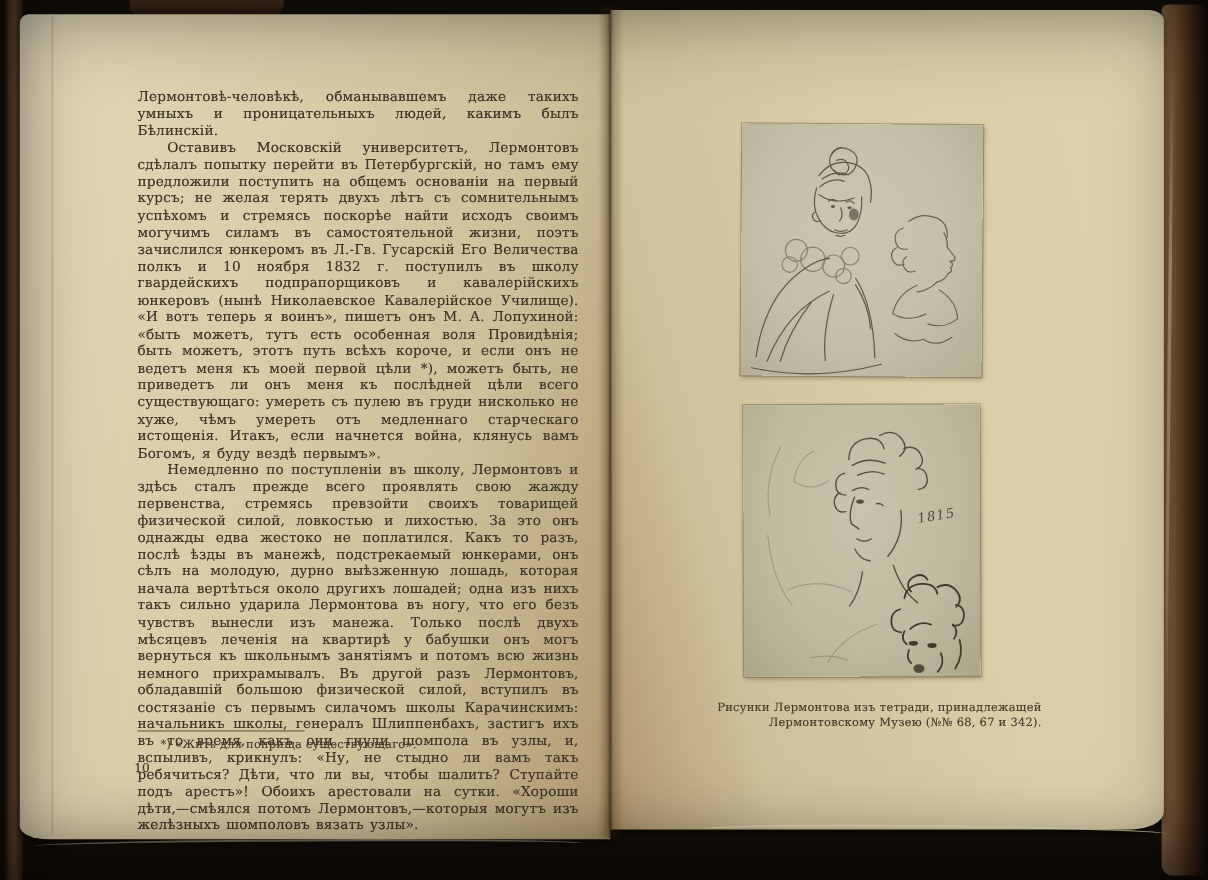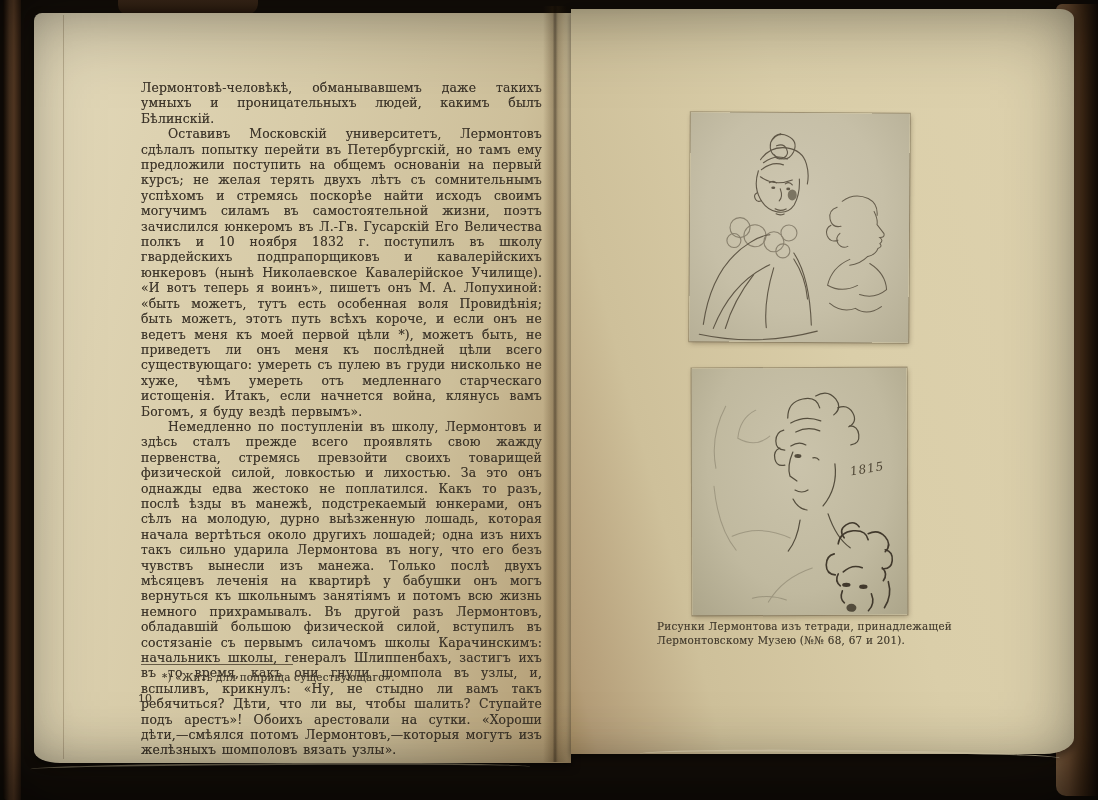--- a/index.html
+++ b/index.html
@@ -36,21 +36,21 @@
     border-top:2px solid rgba(232,220,185,.75);
     transform:rotate(.6deg);border-radius:50%;
   }
   .under-edge-left{
     position:absolute;left:30px;top:763px;width:500px;height:8px;
     border-top:2px solid rgba(210,196,160,.5);
     transform:rotate(-.3deg);border-radius:50%;
   }
 
   
-  .page{position:absolute;margin-left:16px;}
+  .page{position:absolute;}
   .page.left{
     left:18px;top:13px;width:537px;height:750px;
     background:linear-gradient(105deg,#e3d9ba 0%,#d8cca9 38%,#cfc19c 62%,#bba care 0%) ,#d2c5a2;
     background:linear-gradient(105deg,#e3d9ba 0%,#d8cca9 40%,#cdbf9a 70%,#b29c74 97%,#a68e66 100%);
     border-radius:8px 0 0 4px;
     border-bottom-left-radius:26px 12px;
     box-shadow:0 3px 8px rgba(0,0,0,.5);
   }
   .page.right{
     left:555px;top:9px;width:503px;height:745px;
@@ -107,22 +107,22 @@
     background:radial-gradient(ellipse at 50% 38%,#cac3ab 0%,#c0b99f 60%,#aca58a 100%);
     transform:rotate(-.2deg);
   }
   .plate svg{position:absolute;inset:0;width:100%;height:100%;}
   .handwriting{
     position:absolute;left:158px;top:94px;
     font-style:italic;font-size:12px;color:#4e4534;
     transform:rotate(-9deg);letter-spacing:1px;
   }
   .caption{
-    position:absolute;left:86px;top:611px;width:306px;
-    text-align:left;font-size:10.4px;line-height:13.8px;
+    position:absolute;left:86px;top:628px;width:306px;
+    text-align:right;font-size:10.4px;line-height:13.8px;
     color:#453d2f;letter-spacing:.25px;
     text-shadow:0 0 .3px rgba(69,61,47,.5);
   }
 
   .vignette{
     position:absolute;inset:0;pointer-events:none;
     box-shadow:inset 0 0 90px rgba(0,0,0,.5), inset 0 -25px 60px rgba(0,0,0,.35);
   }
 </style>
 </head>
@@ -228,21 +228,21 @@
           <ellipse cx="159" cy="240" rx="5" ry="4" fill="#3a3226" stroke="none" opacity="0.85"></ellipse>
           <path d="M179,226 q4,10 -3,17"></path>
           <path d="M196,214 q4,14 -4,26"></path>
         </g>
       </svg>
       <div class="handwriting">1815</div>
     </div>
 
     <div class="caption">
       <div>Рисунки Лермонтова изъ тетради, принадлежащей</div>
-      <div>Лермонтовскому Музею (№№ 68, 67 и 201).</div>
+      <div>Лермонтовскому Музею (№№ 68, 67 и 342).</div>
     </div>
   </div>
 
   <div class="gutter"></div>
   <div class="under-edge"></div>
   <div class="under-edge-left"></div>
   <div class="vignette"></div>
 </div>
 
 </body></html>

